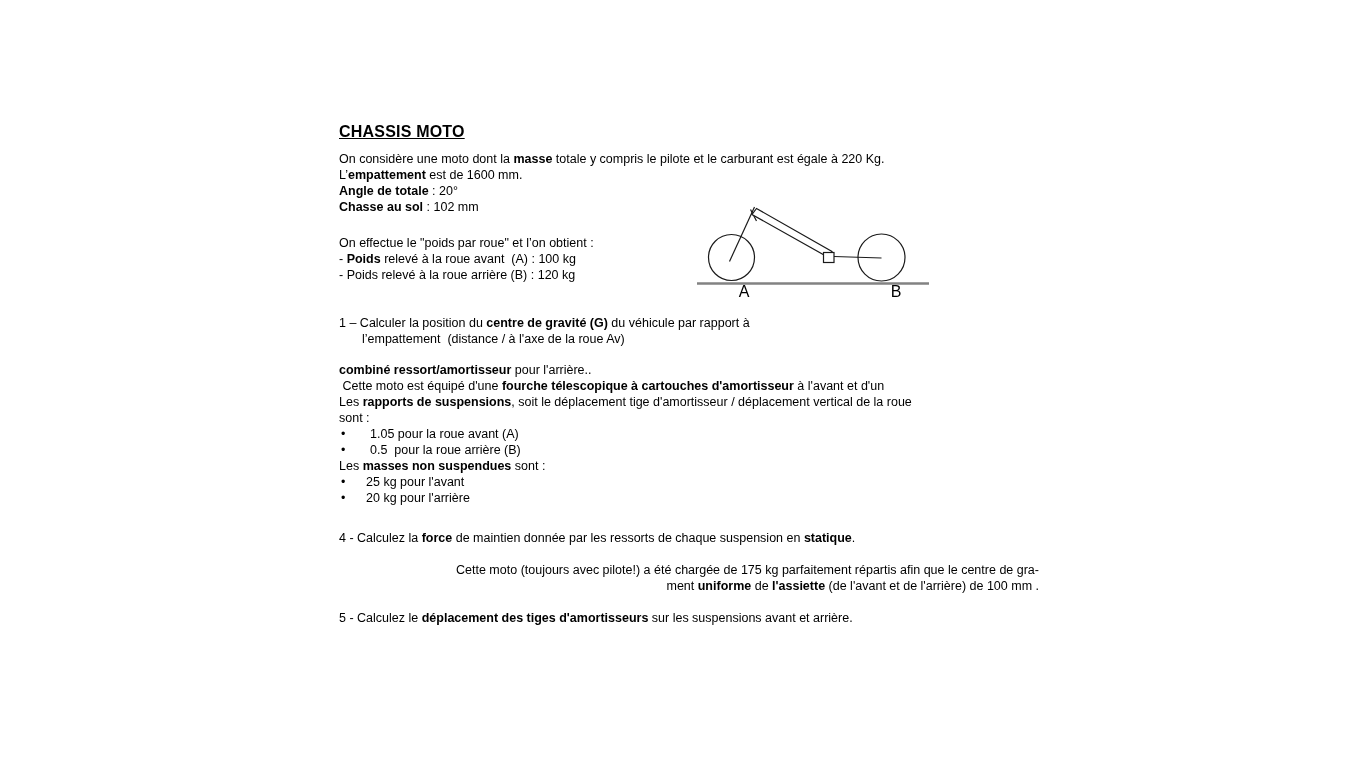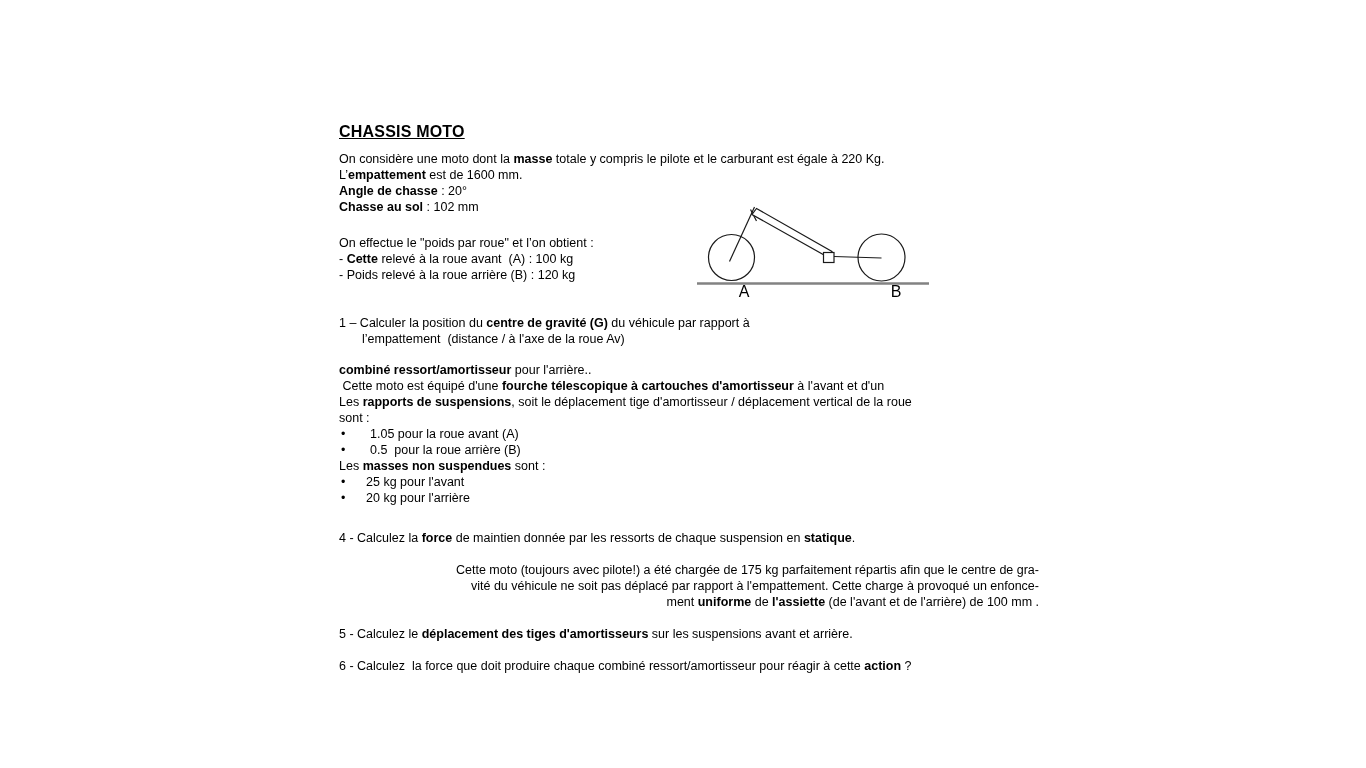--- a/index.html
+++ b/index.html
@@ -37,26 +37,26 @@
 <div class="page">
 
   <div class="doc">
     <div class="title-line">
       <span class="title-text">CHASSIS MOTO</span>
     </div>
     <div id="content">
         <div class="block" style="margin-top: 11px;">
           <div class="line"><span>On considère une moto dont la </span><span class="b">masse</span><span> totale y compris le pilote et le carburant est égale à 220 Kg.</span></div>
           <div class="line"><span>L’</span><span class="b">empattement</span><span> est de 1600 mm.</span></div>
-          <div class="line"><span class="b">Angle de chasse</span><span> : 20°</span></div>
+          <div class="line"><span class="b">Angle de totale</span><span> : 20°</span></div>
           <div class="line"><span class="b">Chasse au sol</span><span> : 102 mm</span></div>
         </div>
         <div class="block" style="margin-top: 20px;">
           <div class="line"><span>On effectue le "poids par roue" et l’on obtient :</span></div>
-          <div class="line"><span>- </span><span class="b">Cette</span><span> relevé à la roue avant  (A) : 100 kg</span></div>
+          <div class="line"><span>- </span><span class="b">Poids</span><span> relevé à la roue avant  (A) : 100 kg</span></div>
           <div class="line"><span>- Poids relevé à la roue arrière (B) : 120 kg</span></div>
         </div>
         <div class="block" style="margin-top: 32px;">
           <div class="line"><span>1 – Calculer la position du </span><span class="b">centre de gravité (G)</span><span> du véhicule par rapport à</span></div>
           <div class="line" style="padding-left: 23px;"><span>l’empattement  (distance / à l'axe de la roue Av)</span></div>
         </div>
         <div class="block" style="margin-top: 15px;">
           <div class="line"><span class="b">combiné ressort/amortisseur</span><span> pour l'arrière..</span></div>
           <div class="line"><span> Cette moto est équipé d'une </span><span class="b">fourche télescopique à cartouches d'amortisseur</span><span> à l'avant et d'un</span></div>
           <div class="line"><span>Les </span><span class="b">rapports de suspensions</span><span>, soit le déplacement tige d'amortisseur / déplacement vertical de la roue</span></div>
@@ -65,28 +65,24 @@
           <div class="line" style="padding-left: 31px;"><span class="bullet">•</span><span>0.5  pour la roue arrière (B)</span></div>
           <div class="line"><span>Les </span><span class="b">masses non suspendues</span><span> sont :</span></div>
           <div class="line" style="padding-left: 27px;"><span class="bullet">•</span><span>25 kg pour l'avant</span></div>
           <div class="line" style="padding-left: 27px;"><span class="bullet">•</span><span>20 kg pour l'arrière</span></div>
         </div>
         <div class="block" style="margin-top: 24px;">
           <div class="line"><span>4 - Calculez la </span><span class="b">force</span><span> de maintien donnée par les ressorts de chaque suspension en </span><span class="b">statique</span><span>.</span></div>
         </div>
         <div class="block" style="margin-top: 16px; text-align: right;">
           <div class="line"><span>Cette moto (toujours avec pilote!) a été chargée de 175 kg parfaitement répartis afin que le centre de gra-</span></div>
-          <div class="line"><span>vité du véhicule ne soit pas déplacé par rapport à l'empattement. Cette charge à provoqué un enfonce-</span></div>
           <div class="line"><span>ment </span><span class="b">uniforme</span><span> de </span><span class="b">l'assiette</span><span> (de l'avant et de l'arrière) de 100 mm .</span></div>
         </div>
         <div class="block" style="margin-top: 16px;">
           <div class="line"><span>5 - Calculez le </span><span class="b">déplacement des tiges d'amortisseurs</span><span> sur les suspensions avant et arrière.</span></div>
-        </div>
-        <div class="block" style="margin-top: 16px;">
-          <div class="line"><span>6 - Calculez  la force que doit produire chaque combiné ressort/amortisseur pour réagir à cette </span><span class="b">action</span><span> ?</span></div>
         </div>
       </div>
   </div>
 
   <svg class="diagram" width="245" height="112" viewBox="690 193 245 112">
     <line class="stroke" x1="729.5" y1="261.5" x2="754.5" y2="207"></line>
     <line class="stroke" x1="750.5" y1="209.5" x2="756.5" y2="221"></line>
     <polygon class="fillw" points="756.5,208.5 832,251.5 828.5,257.5 752,214.5"></polygon>
     <rect class="fillw" x="823.5" y="252.5" width="10.5" height="10"></rect>
     <line class="stroke" x1="834" y1="256.5" x2="881.5" y2="258"></line>

